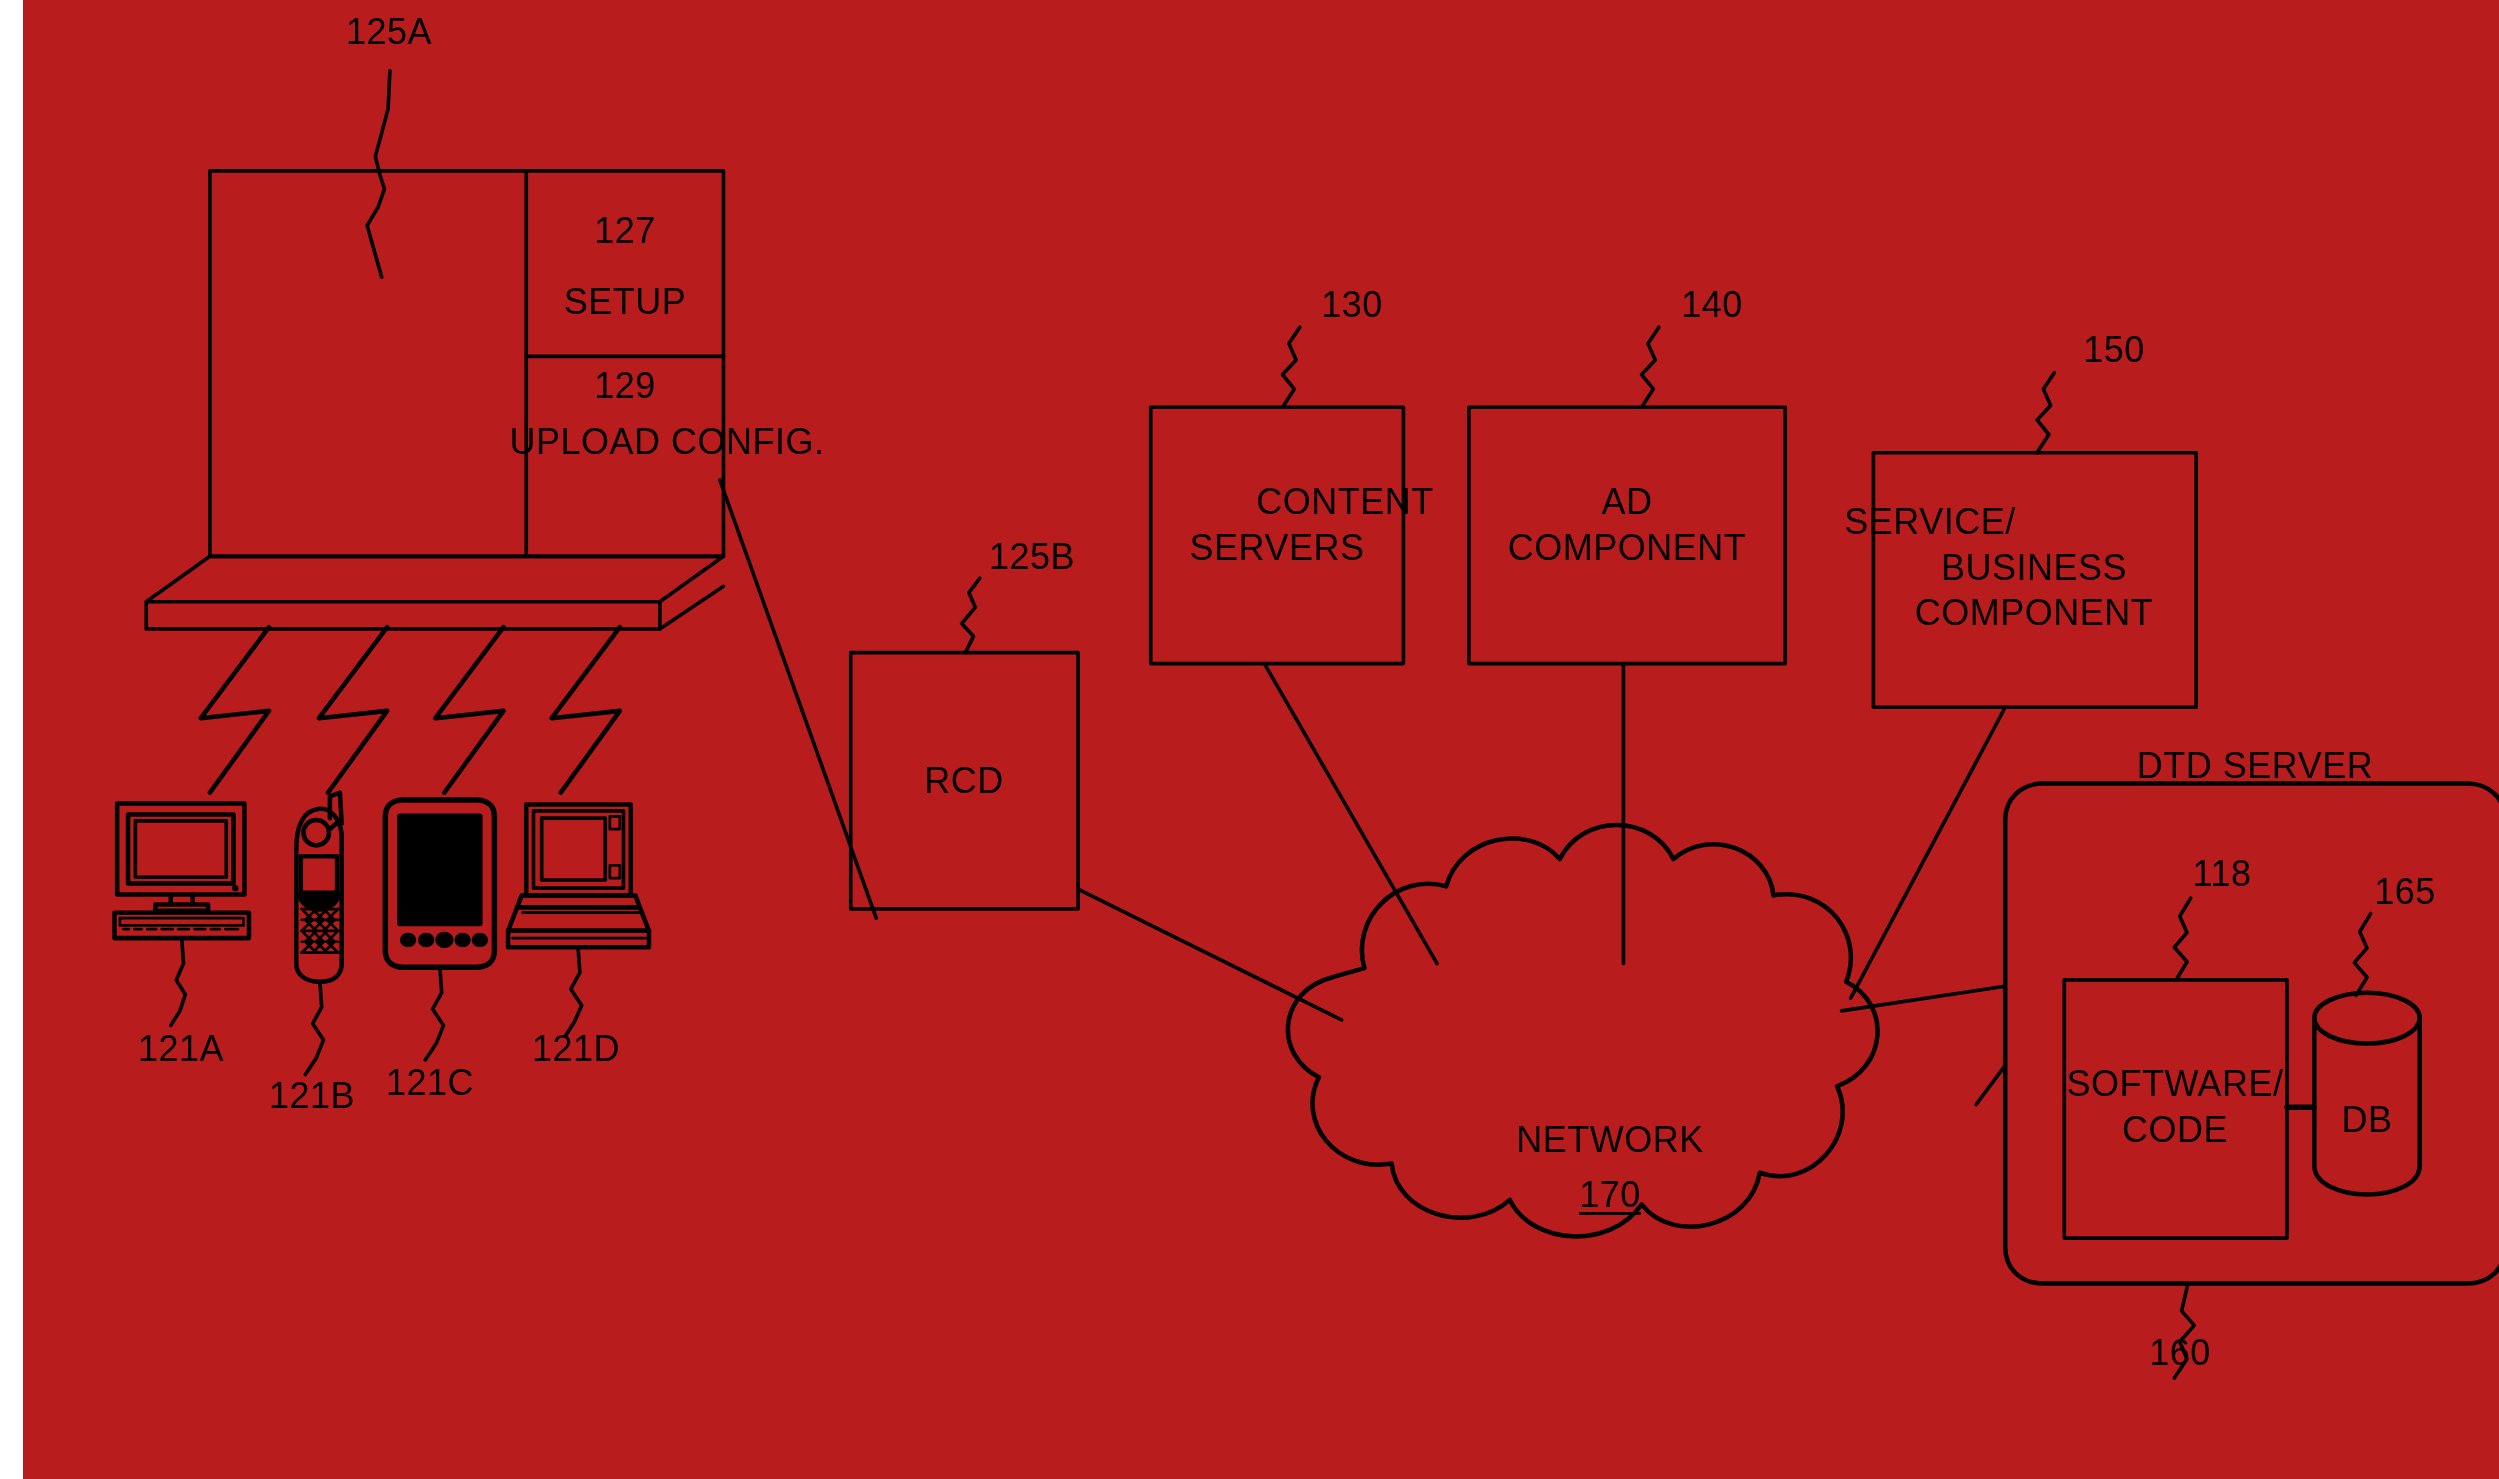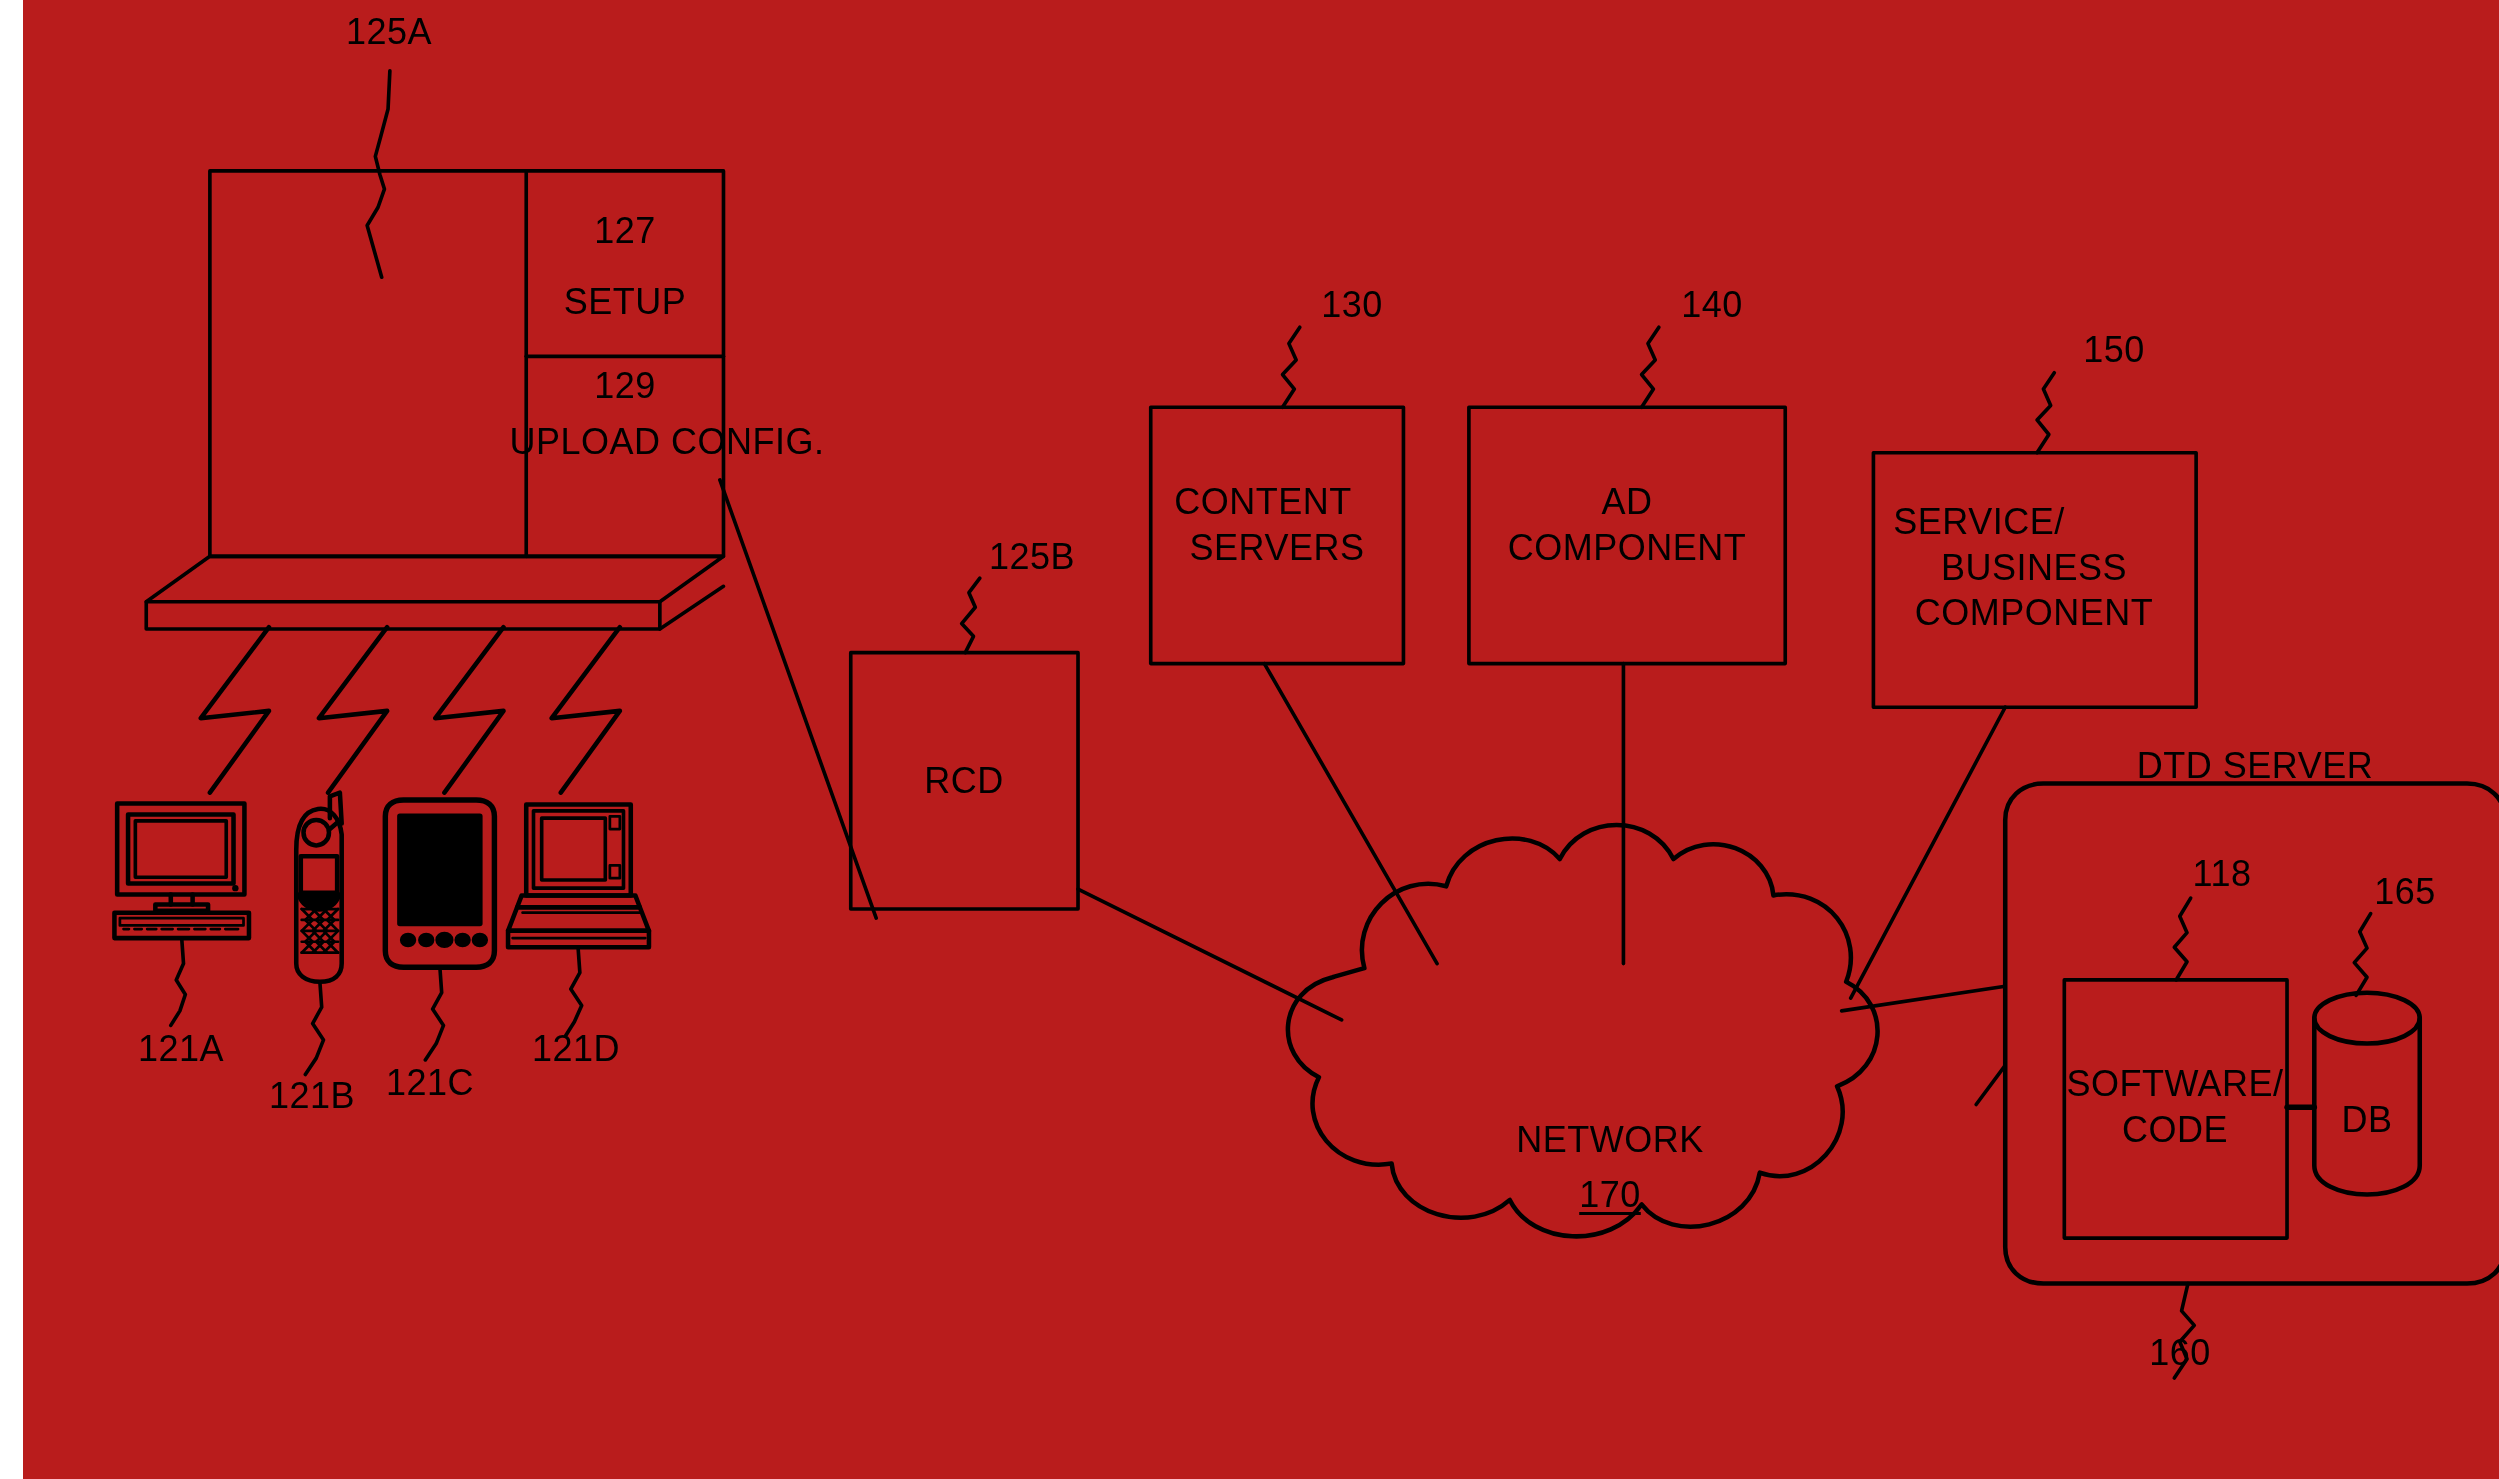--- a/index.html
+++ b/index.html
@@ -201,29 +201,29 @@
 
   <div class="lbl refnum ctr" style="left:158px;top:1028px;">121A</div>
   <div class="lbl refnum ctr" style="left:289px;top:1075px;">121B</div>
   <div class="lbl refnum ctr" style="left:407px;top:1062px;">121C</div>
   <div class="lbl refnum ctr" style="left:553px;top:1028px;">121D</div>
 
   <div class="lbl refnum ctr" style="left:1009px;top:536px;">125B</div>
   <div class="lbl boxtext ctr" style="left:941px;top:759px;width:218px;">RCD</div>
 
   <div class="lbl refnum ctr" style="left:1329px;top:284px;">130</div>
-  <div class="lbl boxtext ctr" style="left:1240px;top:480px;width:255px;">CONTENT</div>
+  <div class="lbl boxtext ctr" style="left:1322px;top:480px;width:255px;">CONTENT</div>
   <div class="lbl boxtext ctr" style="left:1254px;top:526px;width:255px;">SERVERS</div>
 
   <div class="lbl refnum ctr" style="left:1689px;top:284px;">140</div>
   <div class="lbl boxtext ctr" style="left:1604px;top:480px;width:309px;">AD</div>
   <div class="lbl boxtext ctr" style="left:1604px;top:526px;width:316px;">COMPONENT</div>
 
   <div class="lbl refnum ctr" style="left:2091px;top:329px;">150</div>
-  <div class="lbl boxtext ctr" style="left:1956px;top:500px;width:318px;">SERVICE/</div>
+  <div class="lbl boxtext ctr" style="left:1907px;top:500px;width:318px;">SERVICE/</div>
   <div class="lbl boxtext ctr" style="left:2011px;top:546px;width:318px;">BUSINESS</div>
   <div class="lbl boxtext ctr" style="left:2011px;top:591px;width:324px;">COMPONENT</div>
 
   <div class="lbl boxtext ctr" style="left:1587px;top:1118px;width:291px;">NETWORK</div>
   <div class="lbl boxtext ctr underline" style="left:1587px;top:1173px;width:145px;">170</div>
 
   <div class="lbl boxtext ctr" style="left:2232px;top:744px;width:382px;">DTD SERVER</div>
 
   <div class="lbl refnum ctr" style="left:2199px;top:853px;">118</div>
   <div class="lbl boxtext ctr" style="left:2152px;top:1062px;width:241px;">SOFTWARE/</div>

